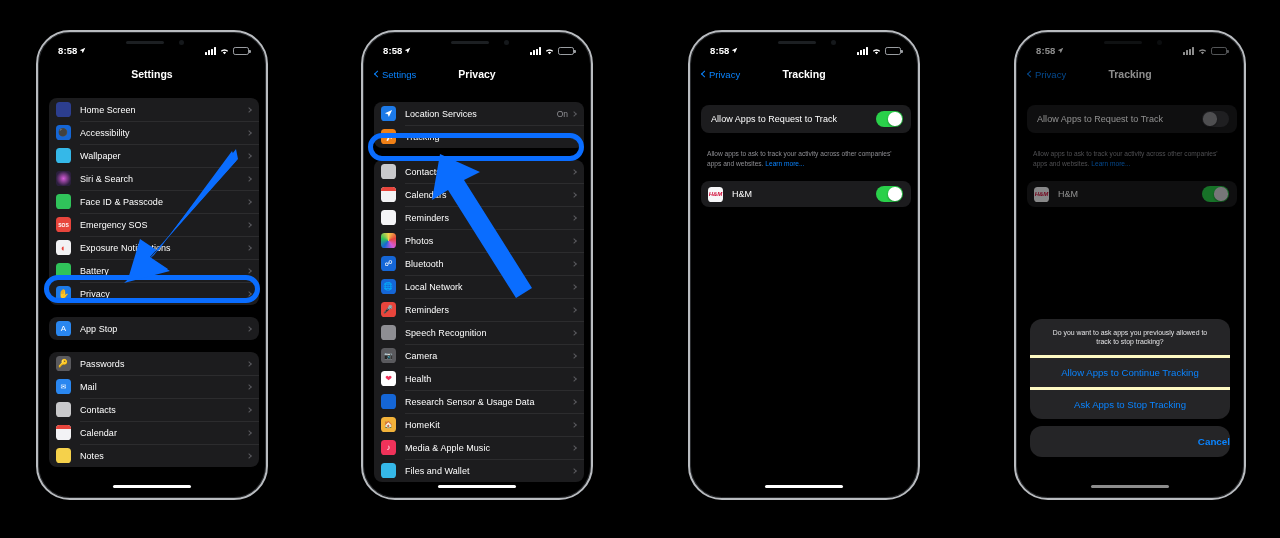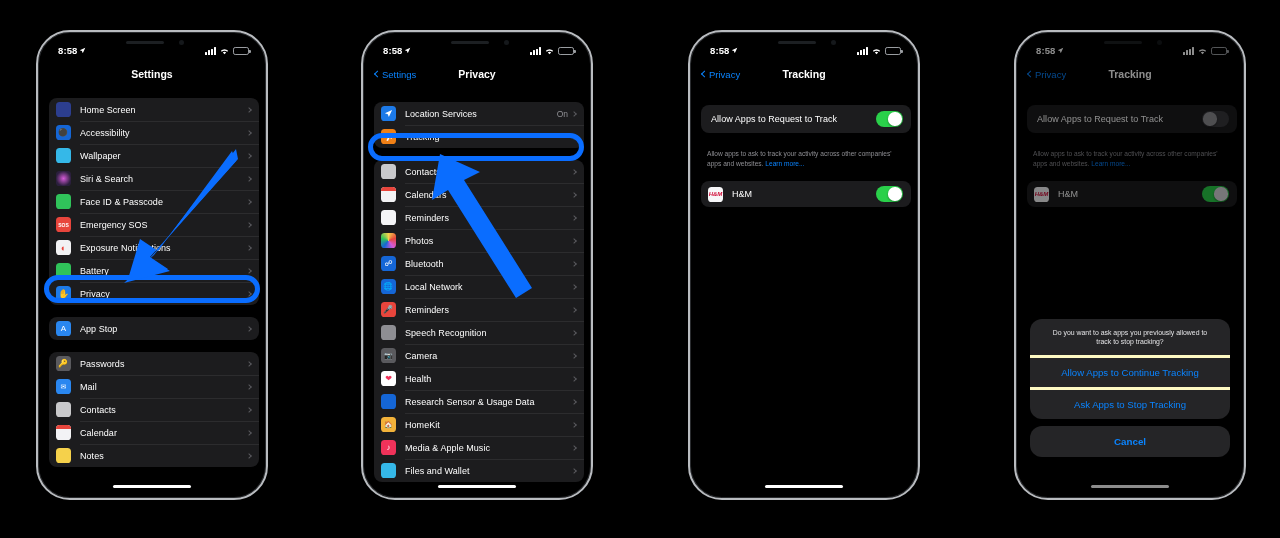--- a/index.html
+++ b/index.html
@@ -168,21 +168,21 @@
     color: #e4e4e6; font-size: 6.9px; text-align: center;
     padding: 9px 16px 8px 16px; line-height: 1.4;
   }
   .alert-btn {
     color: #0a84ff; font-size: 9.6px; text-align: center;
     padding: 9px 0; border-top: 3px solid #fef9c3;
   }
   .alert-cancel {
     background: #252527; border-radius: 12px;
     color: #0a84ff; font-size: 9.8px; font-weight: bold;
-    text-align: center; padding: 10px 0;
+    text-align: right; padding: 10px 0;
   }
 </style>
 </head>
 <body>
 
 <div class="stage">
 
   <div class="phone" style="left:36px; top:30px;">
     <div class="screen">
       <div class="notch">

